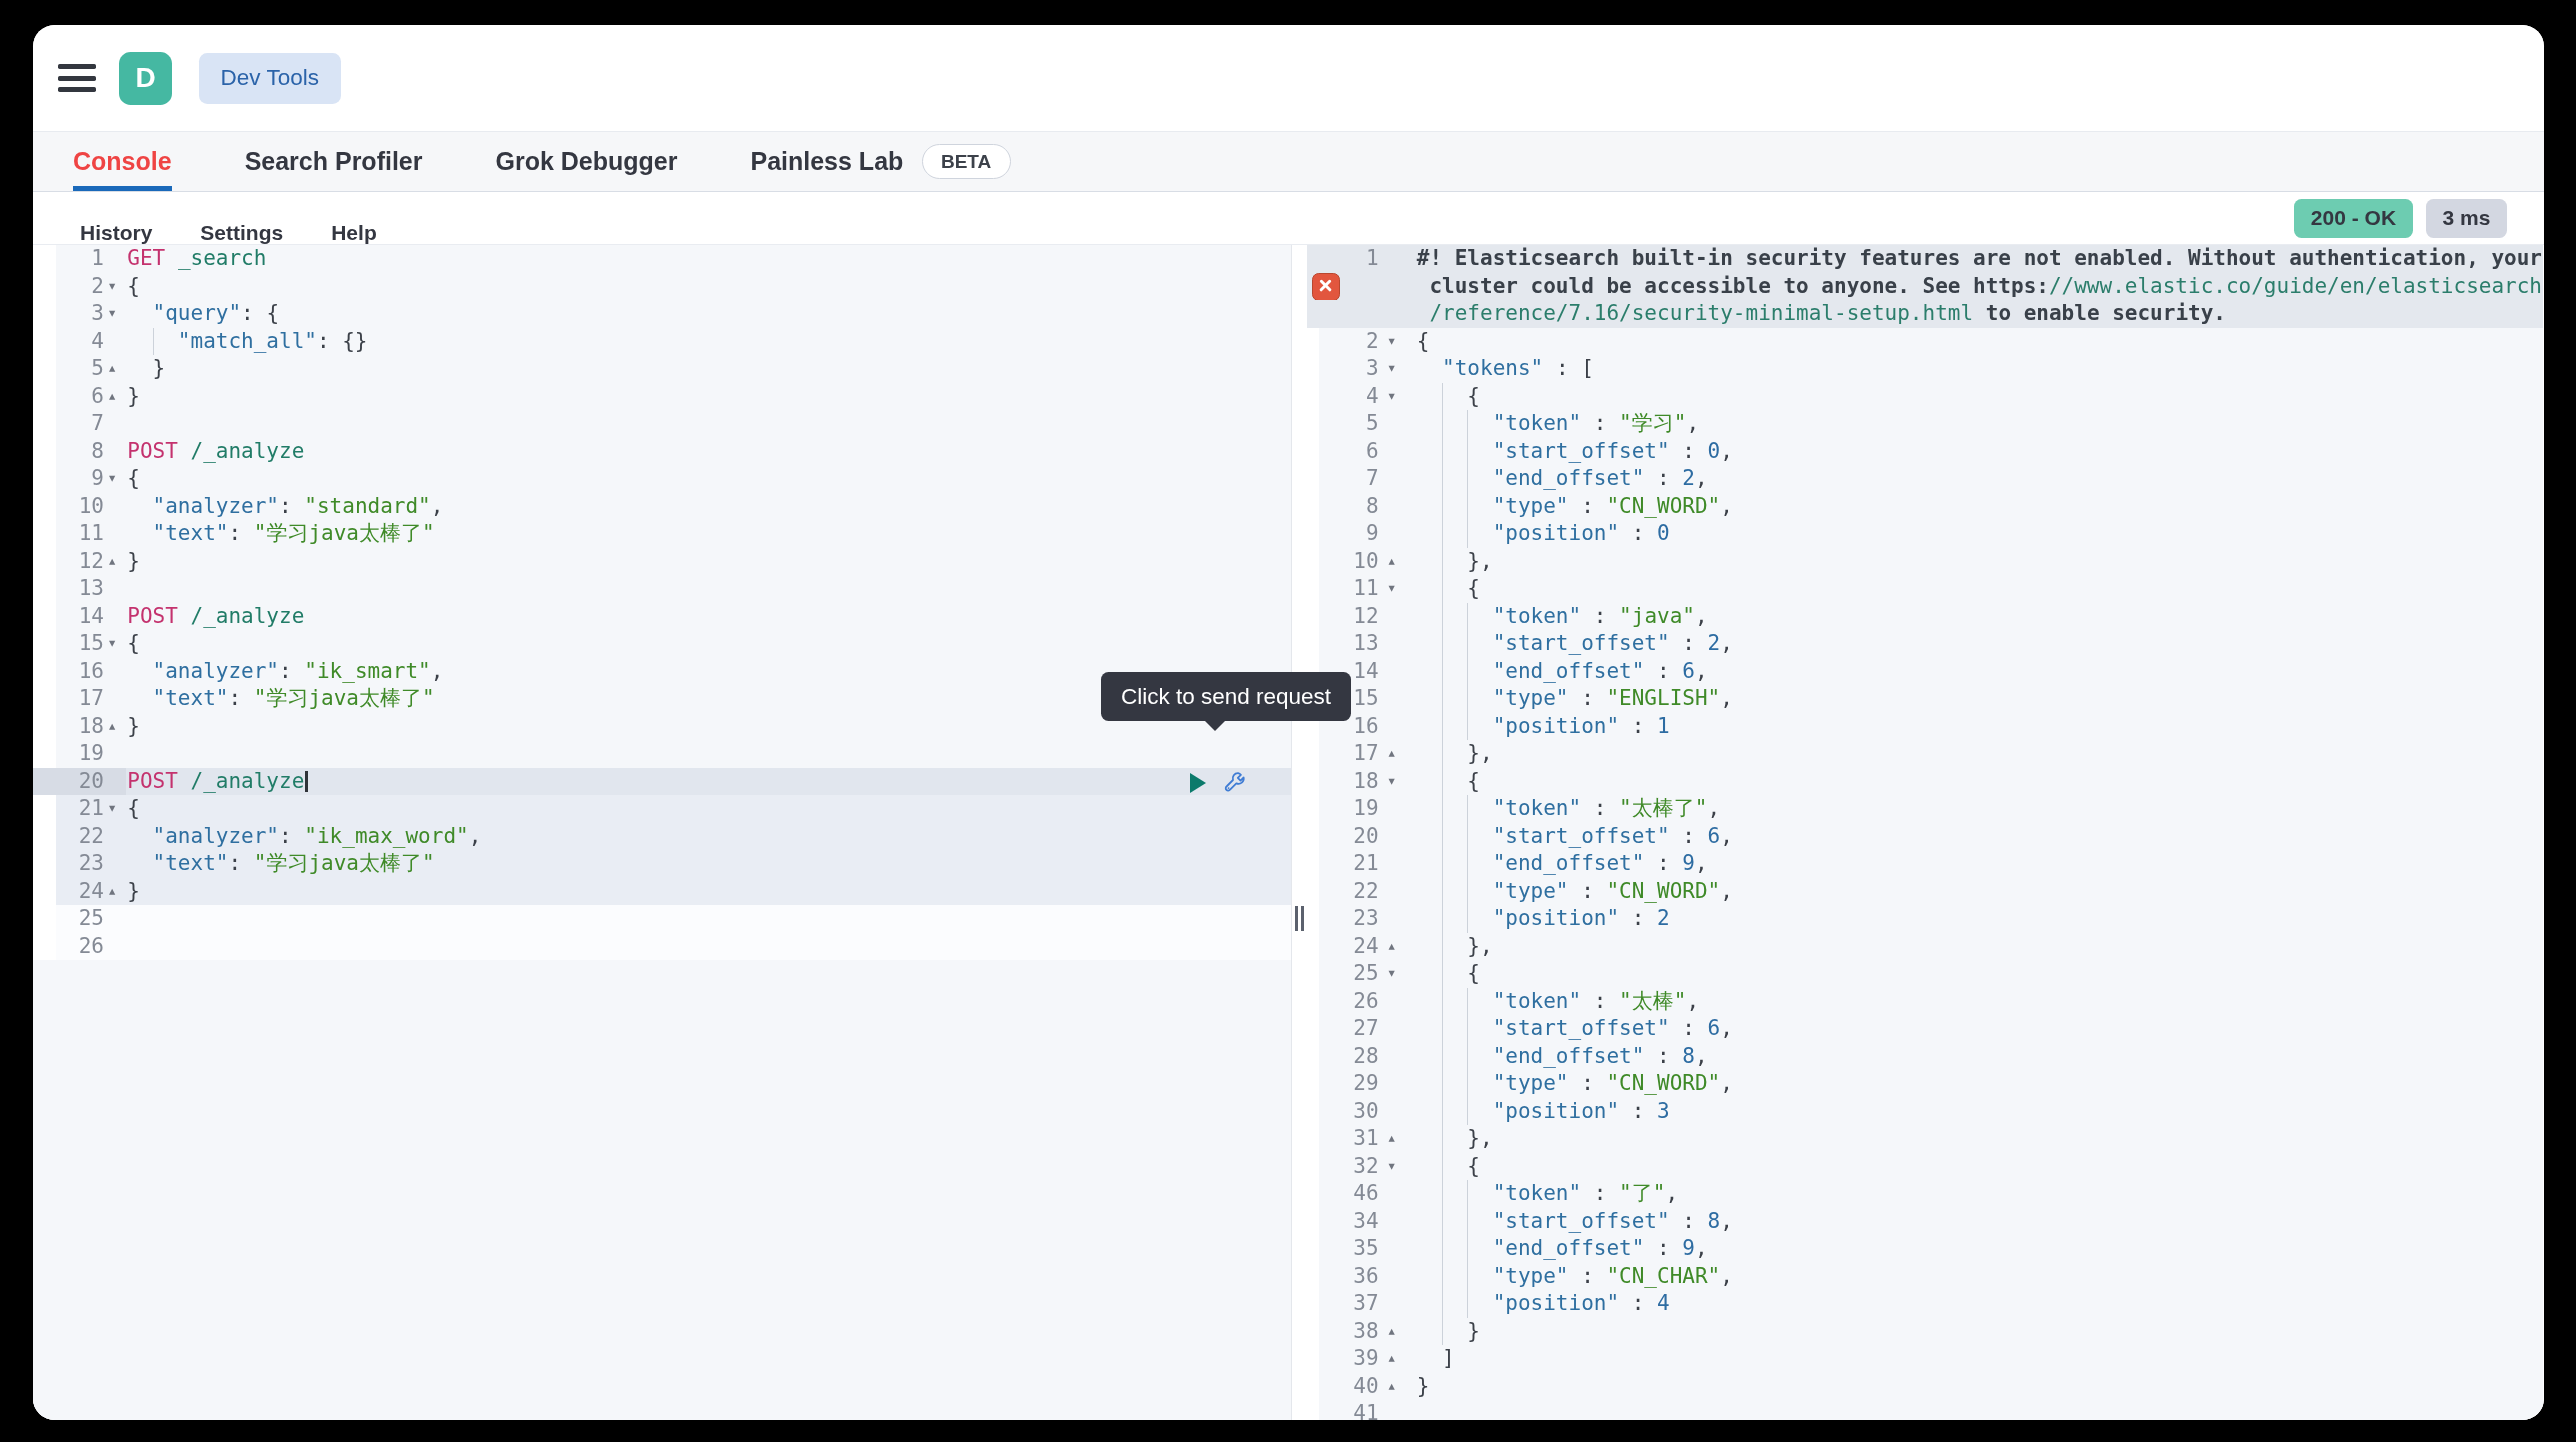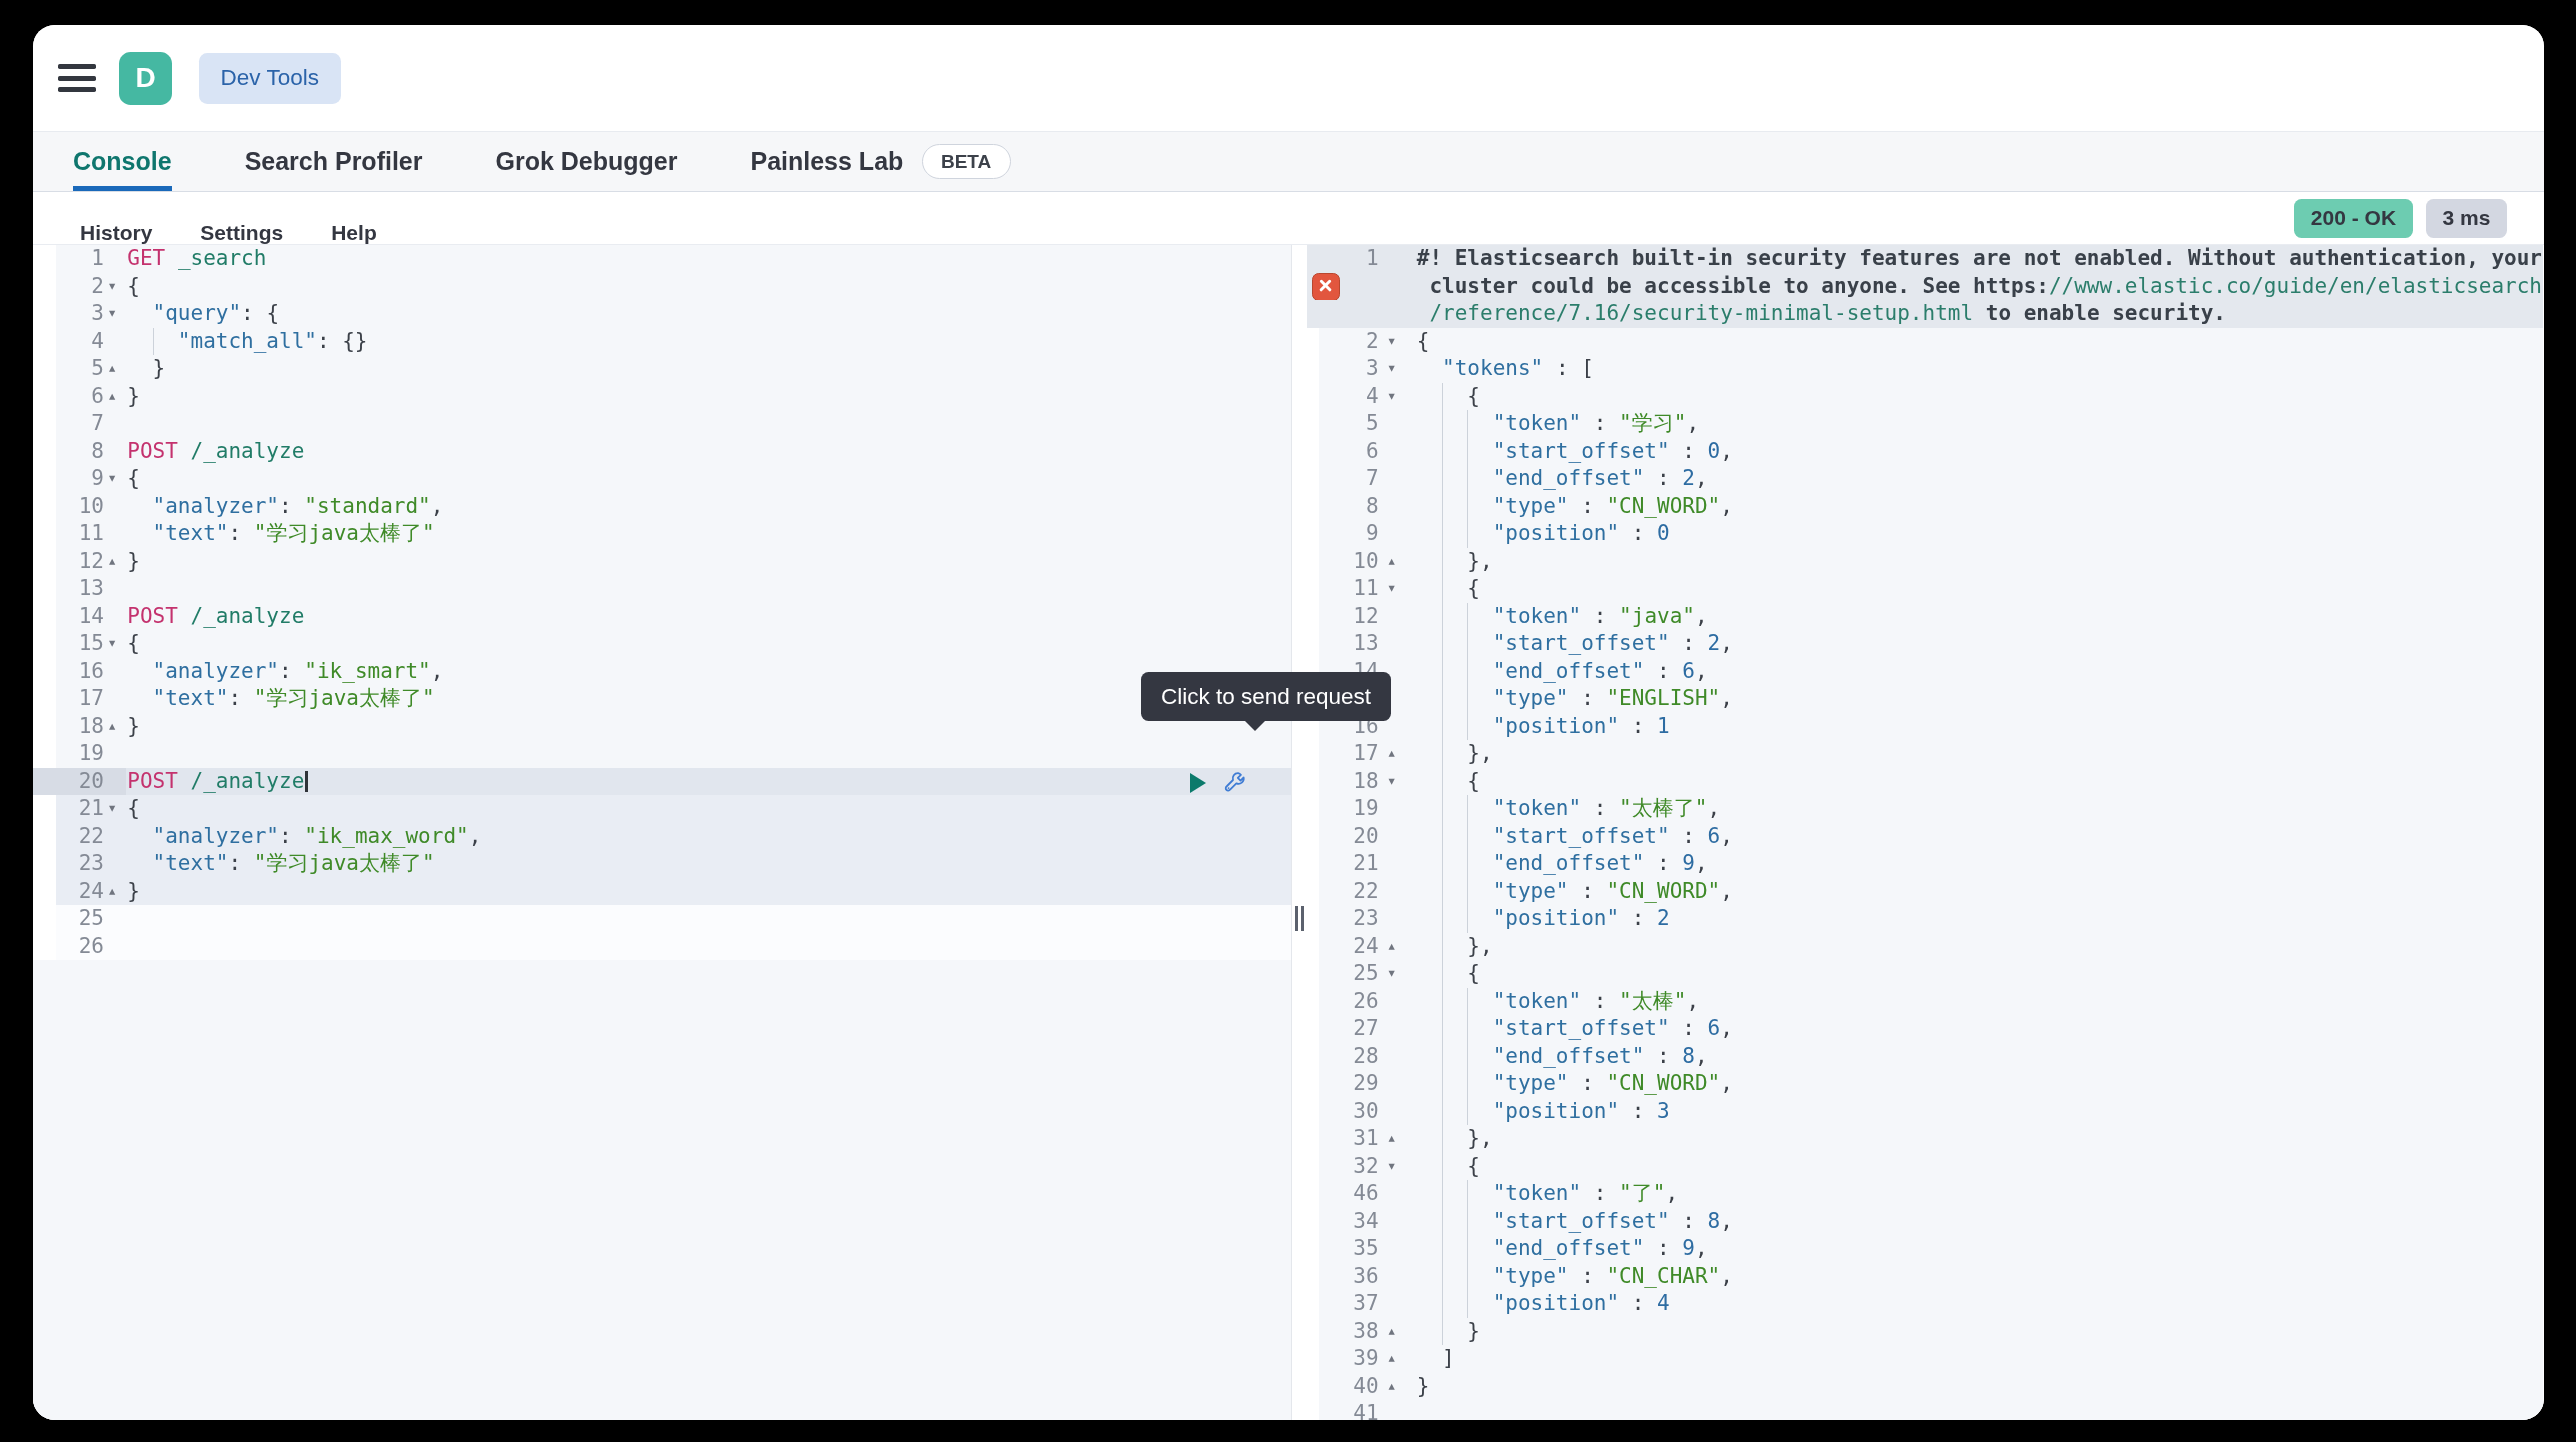--- a/index.html
+++ b/index.html
@@ -15,21 +15,21 @@
   .hamburger { width:38px; height:28px; display:flex; flex-direction:column; justify-content:space-between; cursor:pointer; }
   .hamburger div { height:5px; background:#33373f; border-radius:1.7px; }
   .app-badge { width:53px; height:53px; margin-left:23px; background:#45b8a2; border-radius:11.6px;
                color:#fff; font-weight:bold; font-size:28px; display:flex; align-items:center; justify-content:center; }
   .crumb-pill { margin-left:27px; background:#d9e4f5; color:#2b63a9; font-size:22.5px; font-weight:normal;
                 padding:12.5px 21.6px; border-radius:8.3px; }
 
   
   .tabsrow { height:60px; background:#f6f7f9; border-bottom:1.7px solid #d8dde5; display:flex; align-items:stretch; padding-left:40px; }
   .tab { display:flex; align-items:center; font-size:25px; font-weight:bold; color:#343741; margin-right:73px; cursor:pointer; }
-  .tab.active { color:#0f766e; box-shadow: inset 0 -5px 0 #1a69ba; }
+  .tab.active { color:#ef4444; box-shadow: inset 0 -5px 0 #1a69ba; }
   .beta-pill { margin-left:18.3px; border:1.7px solid #cfd4dd; background:#fff; border-radius:831px;
                font-size:19px; font-weight:bold; color:#3c414a; padding:5.8px 18.3px;text-align:right; }
 
   
   .menubar { height:53px; background:#fff; display:flex; align-items:center; padding:0 37px 0 47px; border-bottom:0.8px solid #e9ecf1; }
   .menu-item { font-size:21px; font-weight:bold; color:#343741; margin-right:48px; cursor:pointer;margin-top:30px; }
   .badges { margin-left:auto; display:flex; gap:13.3px; align-items:center; }
   .badge { font-size:21px; font-weight:bold; border-radius:7.5px; padding:7.5px 16.6px; color:#343741; }
   .badge.ok { background:#6dccb1; }
   .badge.ms { background:#d3d7e1; }
@@ -81,21 +81,21 @@
   .err-icon::before, .err-icon::after { content:""; position:absolute; left:5px; top:10.8px; width:15px; height:3.3px;
               background:#fff; border-radius:1.7px; }
   .err-icon::before { transform:rotate(45deg); }
   .err-icon::after  { transform:rotate(-45deg); }
 
   .actions { position:absolute; right:43px; top:1.7px; height:27.5px; display:flex; align-items:center; gap:16.6px; }
   .play-btn { width:0; height:0; border-left:16.6px solid #0b7a6b; border-top:10px solid transparent; border-bottom:10px solid transparent; cursor:pointer; }
   .wrench-btn { width:25px; height:25px; cursor:pointer; }
 
   
-  .tooltip { position:absolute; left:1108px; top:647px; background:#343741; color:#fff; font-size:22.5px;
+  .tooltip { position:absolute; left:1068px; top:647px; background:#343741; color:#fff; font-size:22.5px;
              padding:11.6px 20px; border-radius:7.5px; z-index:10; white-space:nowrap; }
   .tooltip::after { content:""; position:absolute; left:104px; bottom:-10px; width:0; height:0;
              border-left:10.8px solid transparent; border-right:10.8px solid transparent; border-top:10.8px solid #343741; }
 </style>
 </head>
 <body>
 
 <div class="window">
 
   <div class="topbar">

